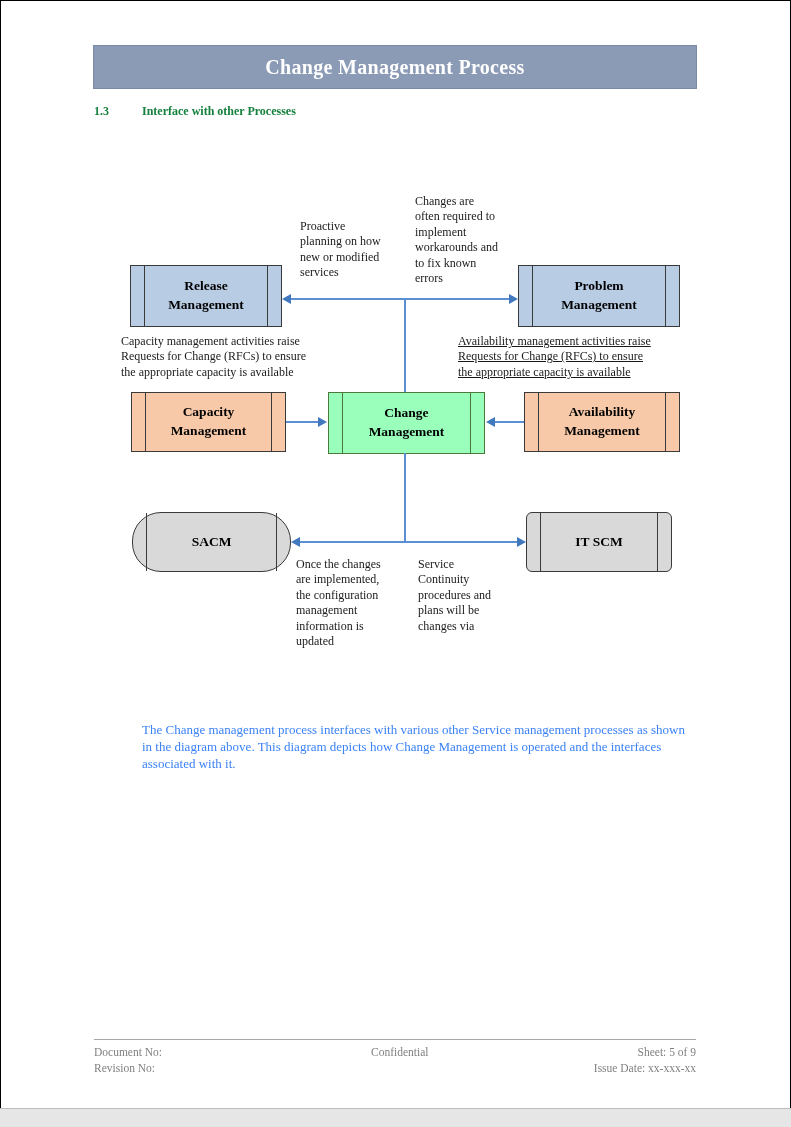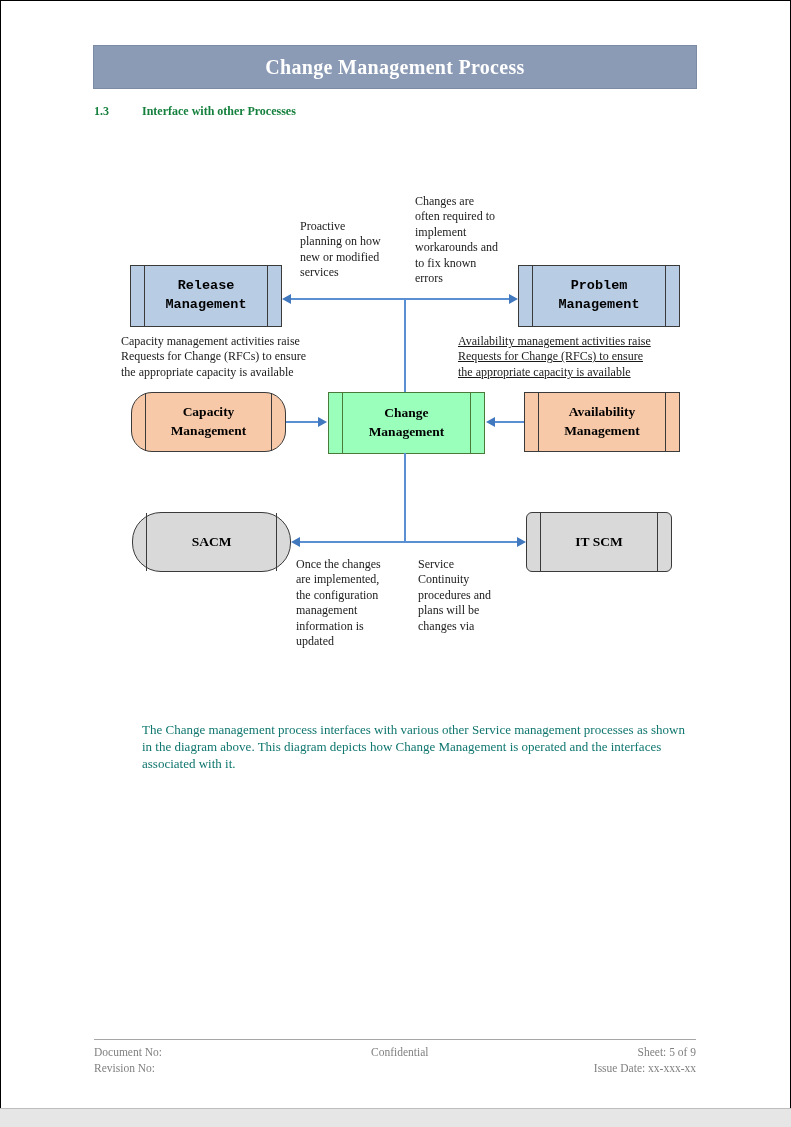--- a/index.html
+++ b/index.html
@@ -119,21 +119,21 @@
     content: "";
     position: absolute;
     top: 0; bottom: 0;
     width: 0;
     border-left: 1px solid #3a3a3a;
   }
   .pbox::before { left: 13px; }
   .pbox::after  { right: 13px; }
   .pbox .lbl { position: relative; z-index: 2; padding: 0 16px; }
 
-  .pbox.blue  { background: #b8cce4; font-family: Liberation Mono, monospace; }
+  .pbox.blue  { background: #b8cce4; }
   .pbox.peach { background: #f7c9a8; }
   .pbox.green { background: #99ffbb; border-color: #4a7a3a; }
   .pbox.gray  { background: #d9d9d9; }
   .pbox.green::before, .pbox.green::after { border-left-color: #4a7a3a; }
 
   
   .note {
     position: absolute;
     font-size: 12px;
     line-height: 1.29;
@@ -142,21 +142,21 @@
   }
 
   
   #body-paragraph {
     position: absolute;
     left: 141px;
     top: 707px;
     width: 546px;
     font-size: 13px;
     line-height: 1.32;
-    color: #0f766e;
+    color: #3b82f6;
   }
 
   
   #footer {
     position: absolute;
     left: 93px;
     top: 1038px;
     width: 602px;
     border-top: 1px solid #a6a6a6;
     padding-top: 4px;
@@ -218,21 +218,21 @@
     <div class="conn v" style="left:403px; top:297px; height:97px;"></div>
 
     <div class="note" style="left:120px; top:333px; width:320px;">Capacity management activities raise
 Requests for Change (RFCs) to ensure
 the appropriate capacity is available</div>
 
     <div class="note" style="left:457px; top:333px; width:330px;text-decoration:underline;">Availability management activities raise
 Requests for Change (RFCs) to ensure
 the appropriate capacity is available</div>
 
-    <div class="pbox peach" style="left:130px; top:391px; width:155px; height:60px;border-radius:21px;">
+    <div class="pbox peach" style="left:130px; top:391px; width:155px; height:60px;">
       <span class="lbl">Capacity
 Management</span>
     </div>
 
     <div class="pbox peach" style="left:523px; top:391px; width:156px; height:60px;">
       <span class="lbl">Availability
 Management</span>
     </div>
 
     <div class="pbox green" style="left:327px; top:391px; width:157px; height:62px;">

